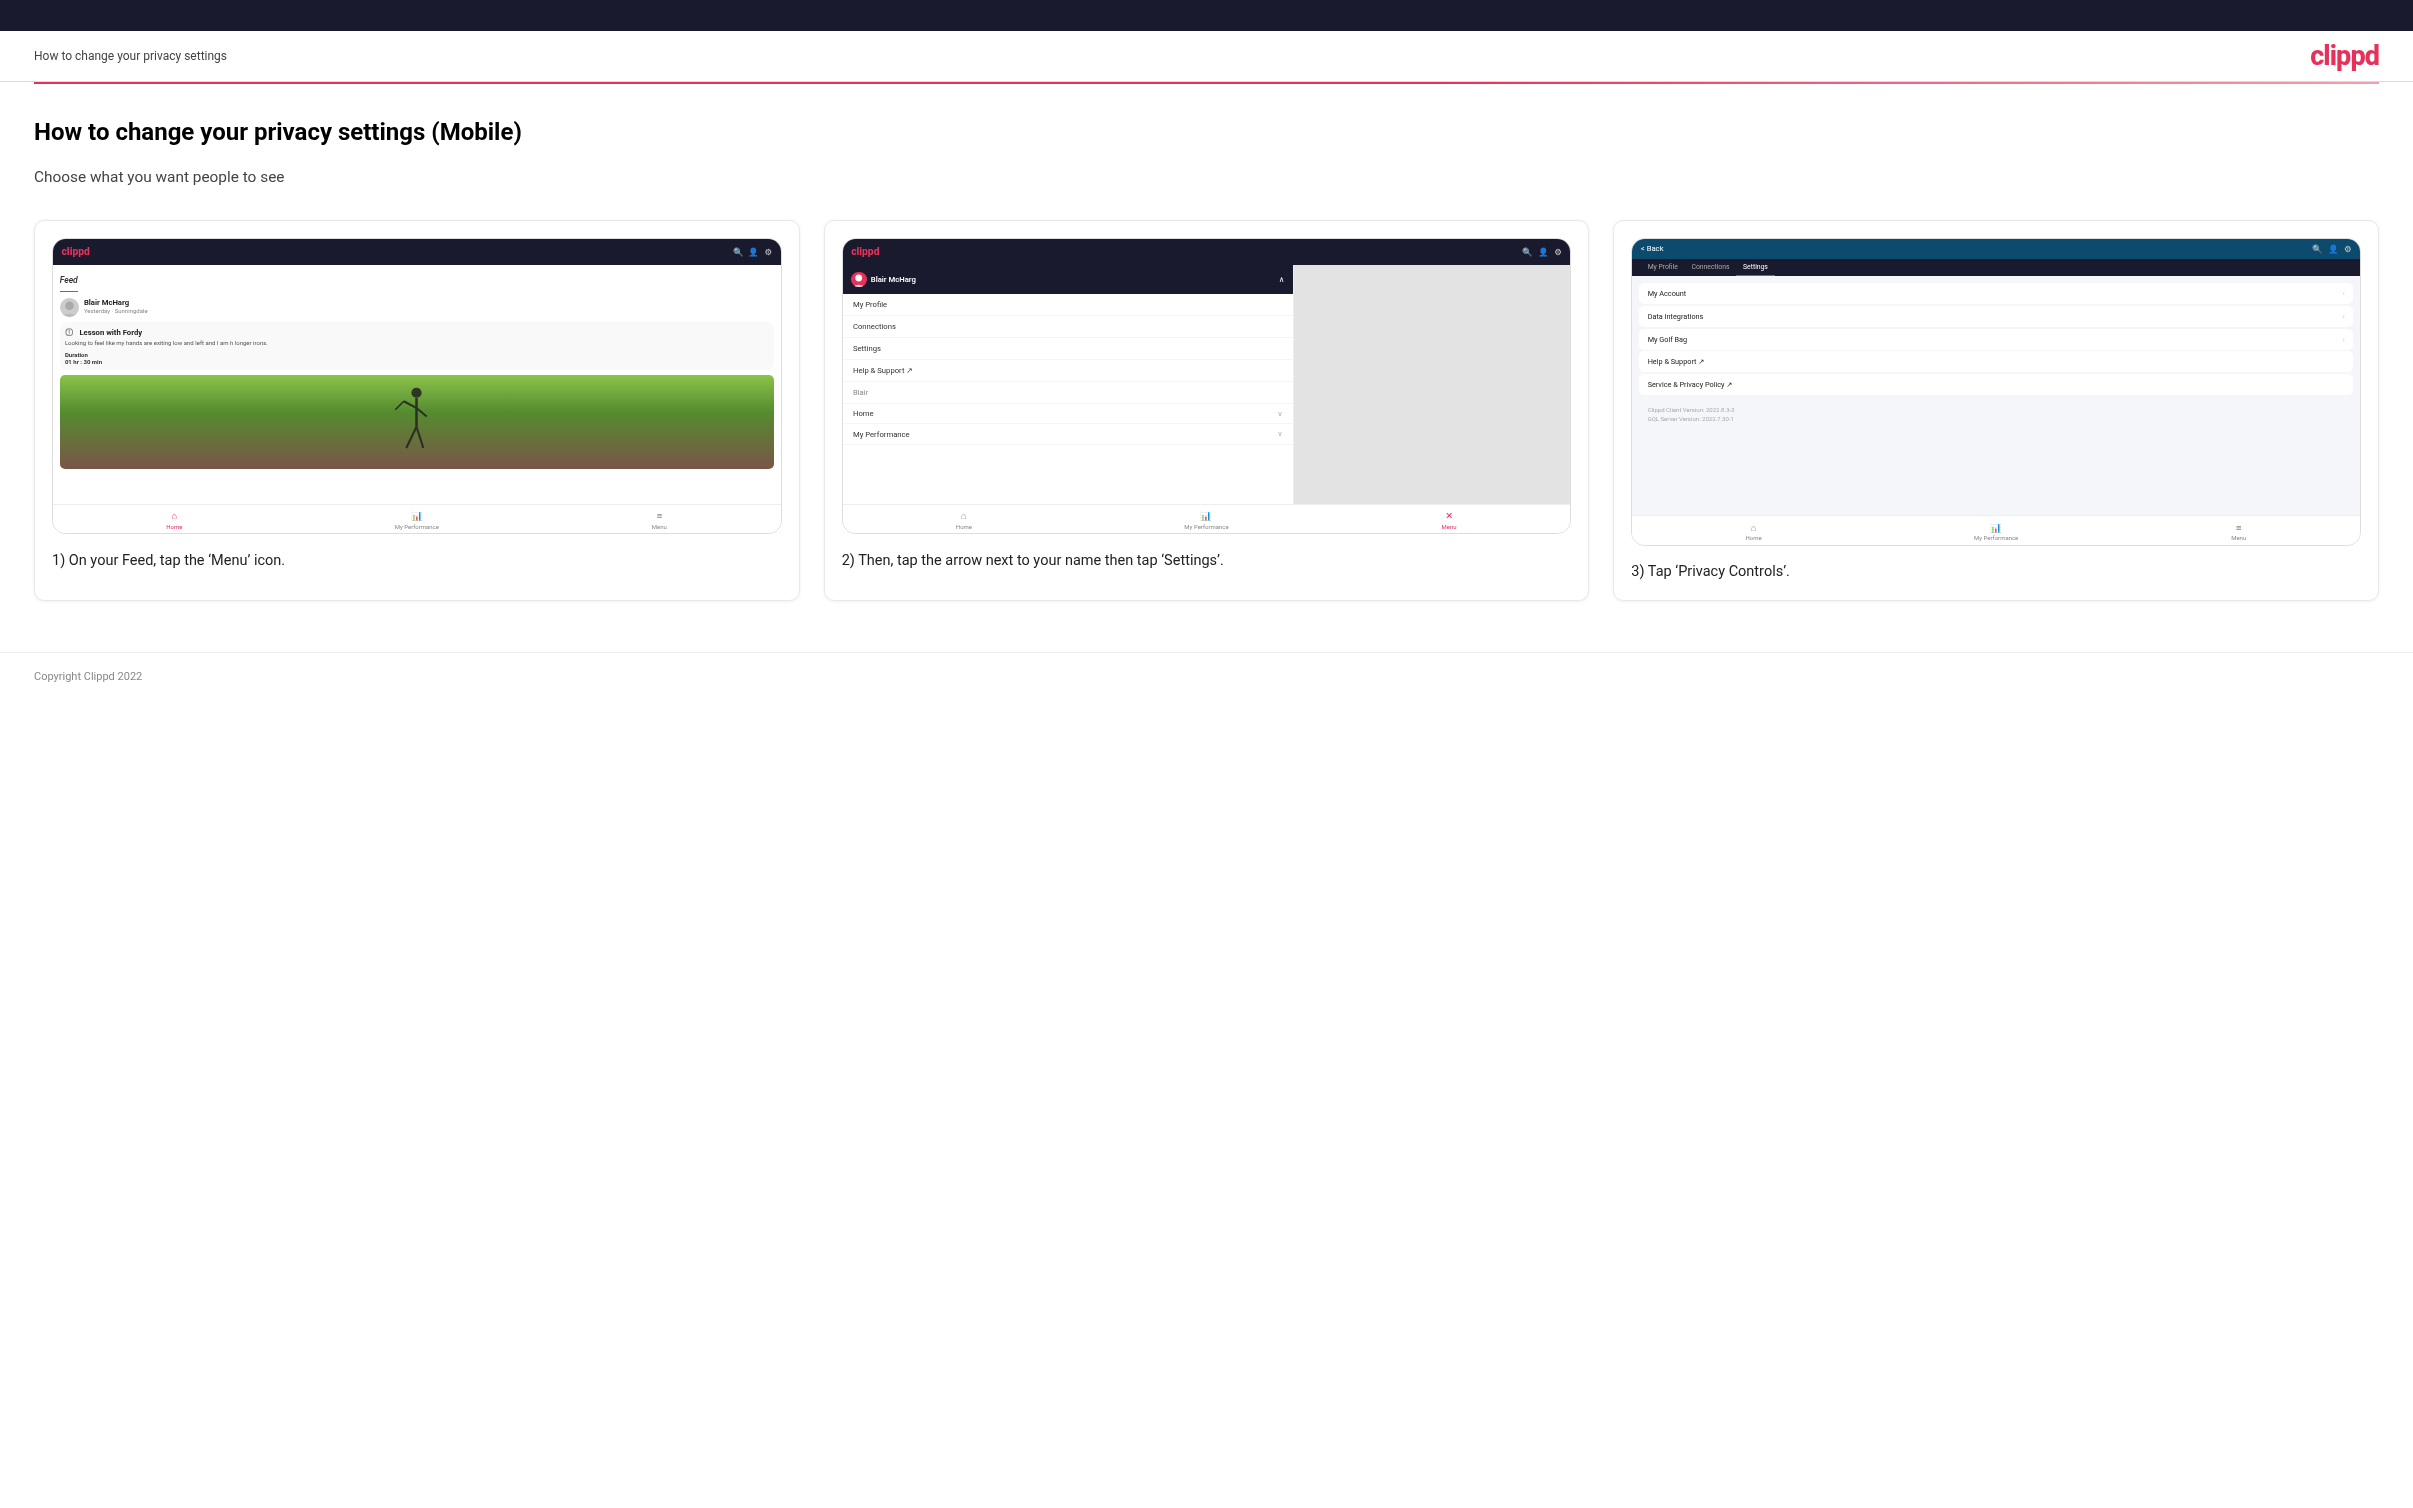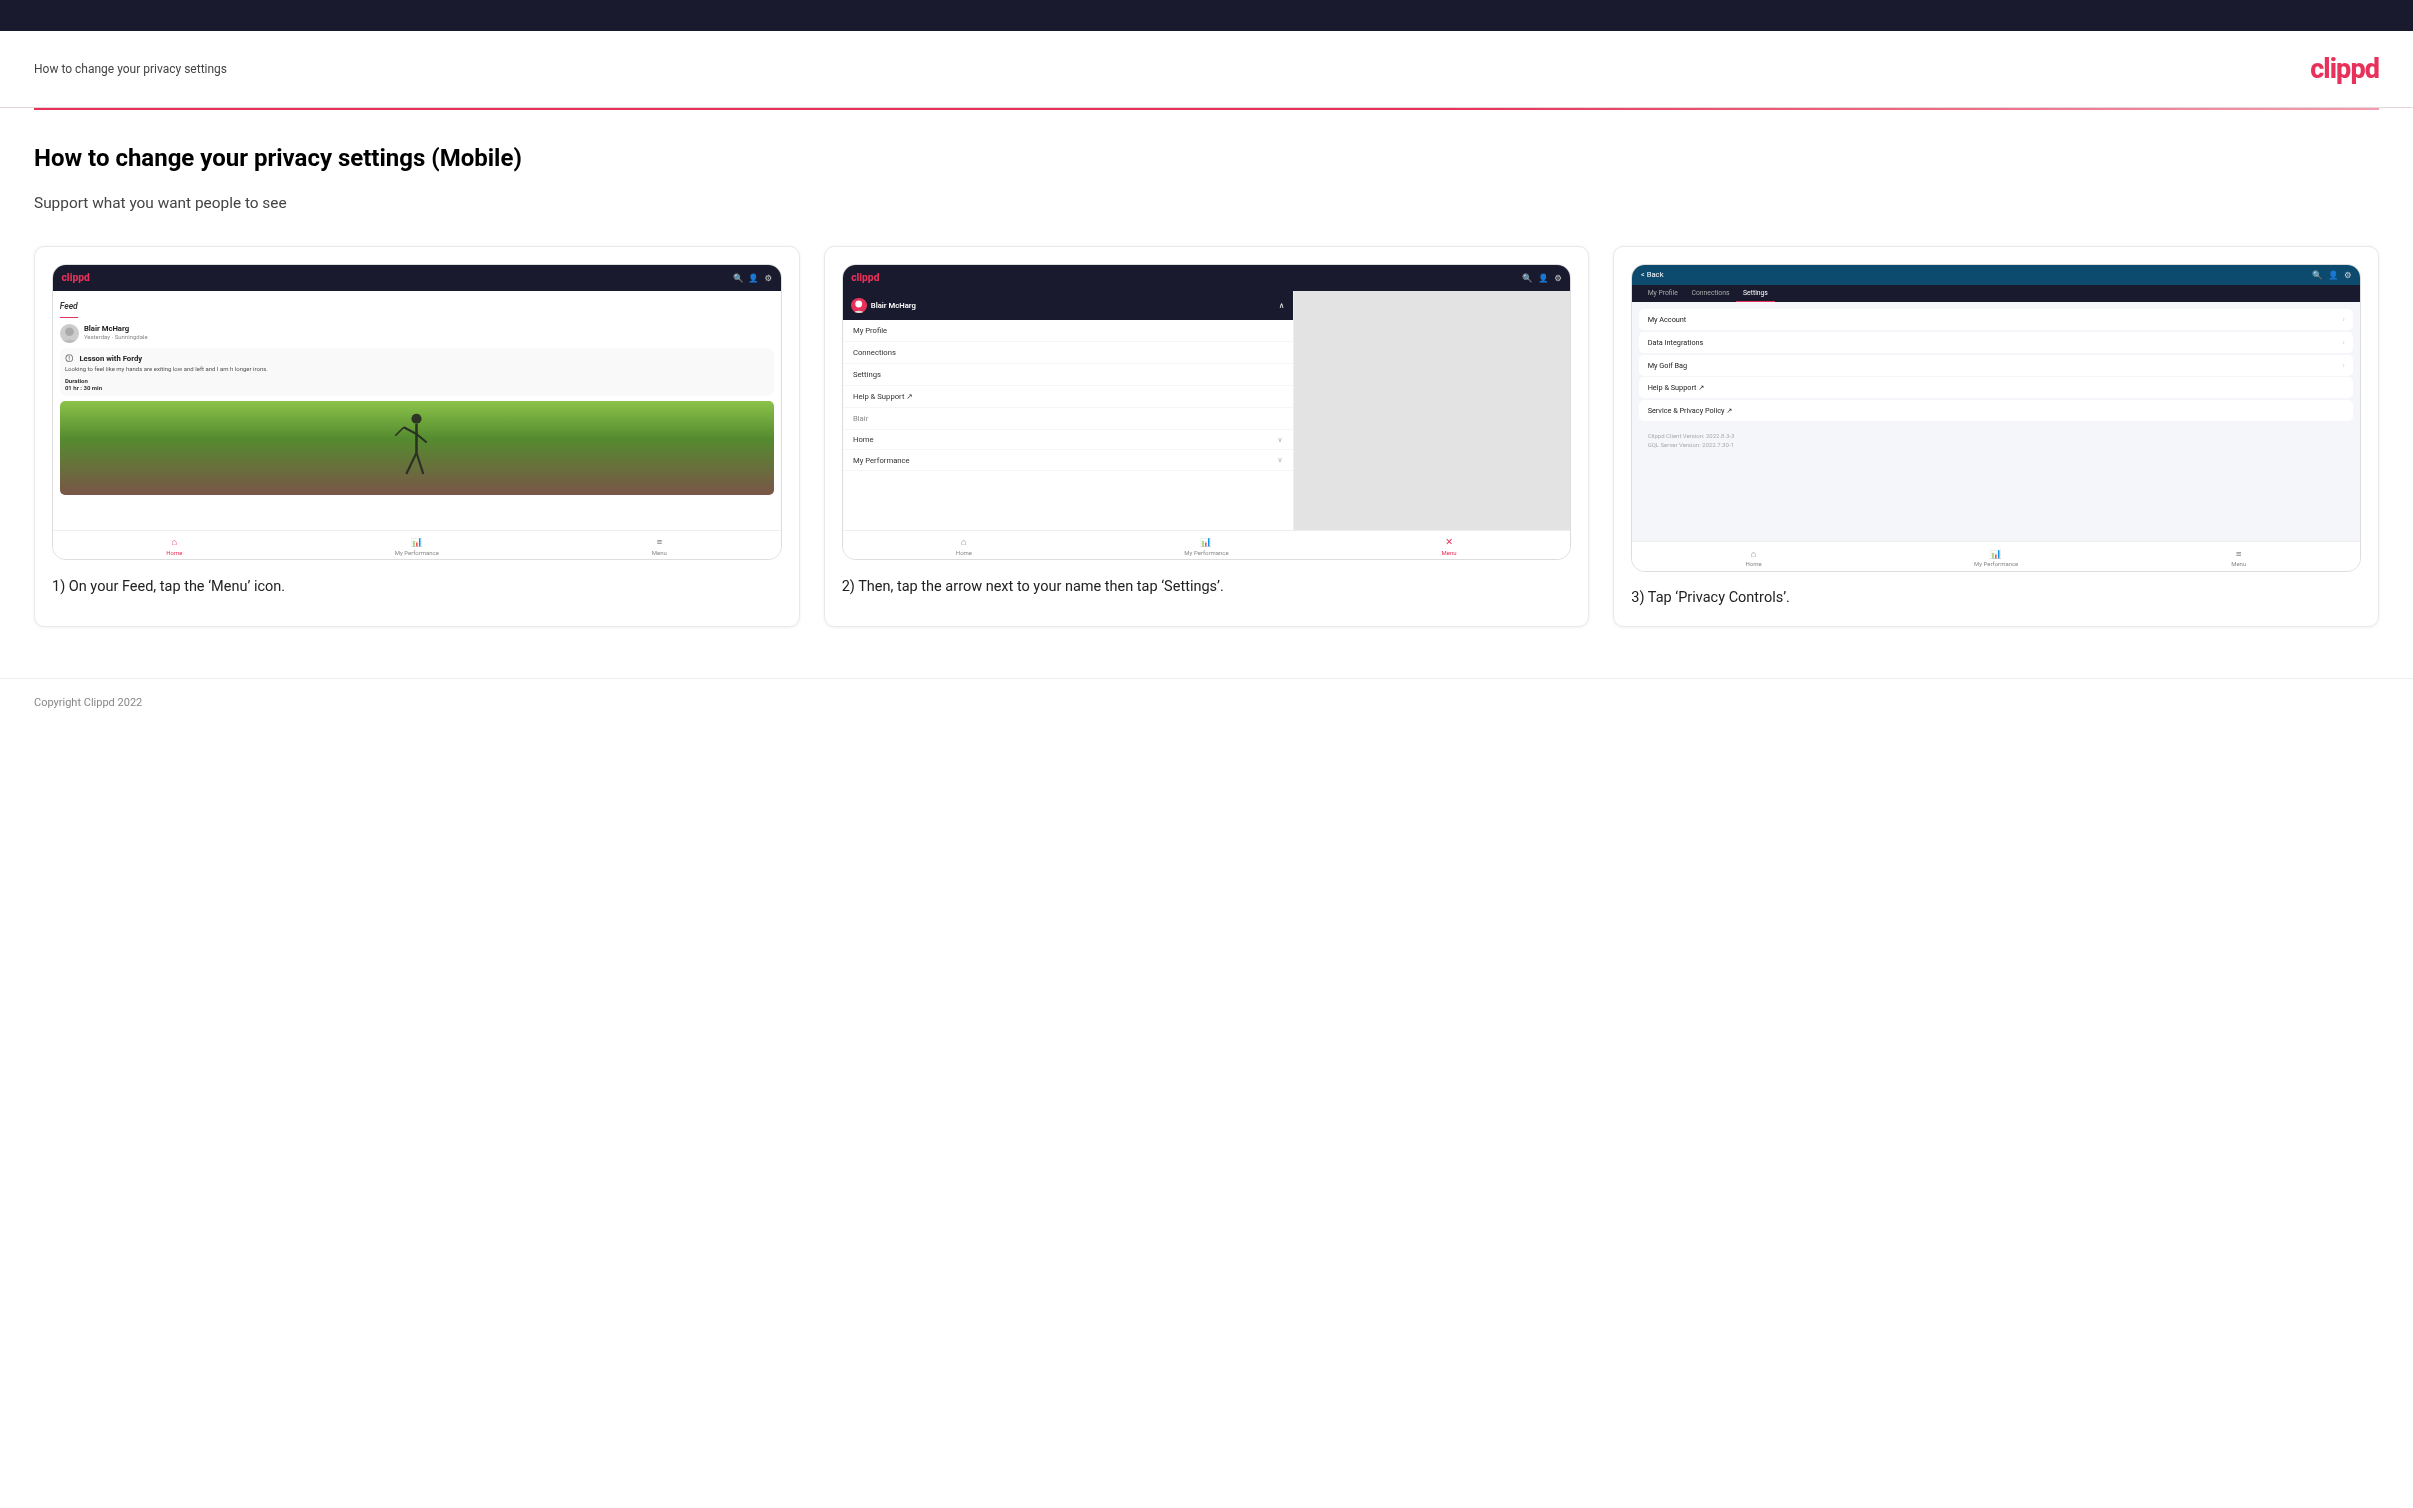--- a/index.html
+++ b/index.html
@@ -15,21 +15,21 @@
       background: #1a1a2e;
       height: 31px;
       width: 100%;
     }
 
     
     .header {
       display: flex;
       align-items: center;
       justify-content: space-between;
-      padding: 22px 34px;
+      padding: 9px 34px;
       border-bottom: 1.7px solid #e8d5d8;
     }
     .header-title {
       font-size: 12px;
       color: #444;
     }
     .logo {
       font-size: 27px;
       font-weight: 800;
       color: #e8315a;
@@ -332,21 +332,21 @@
 
 <div class="header">
   <span class="header-title">How to change your privacy settings</span>
   <span class="logo">clippd</span>
 </div>
 <div class="header-divider"></div>
 
 <div class="main">
 
   <h1 class="page-heading">How to change your privacy settings (Mobile)</h1>
-  <p class="page-subheading">Support what you want people to see</p>
+  <p class="page-subheading">Choose what you want people to see</p>
 
   <div class="steps-grid">
 
     <div class="step-card">
       <div class="phone-mockup">
 
         <div class="phone-nav">
           <span class="phone-logo">clippd</span>
           <div class="phone-icons">
             <span>🔍</span>

